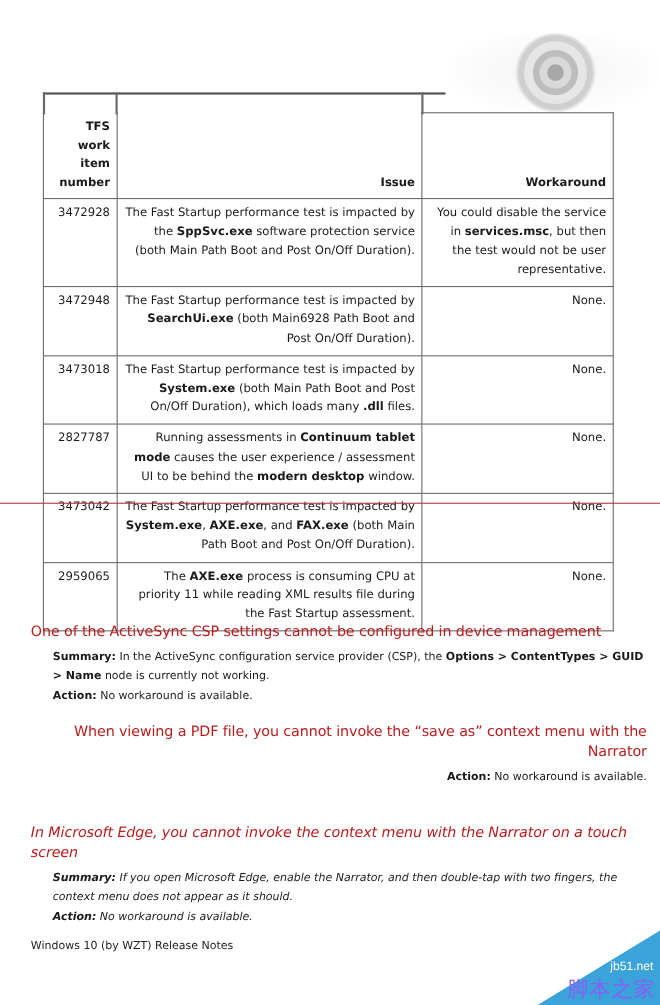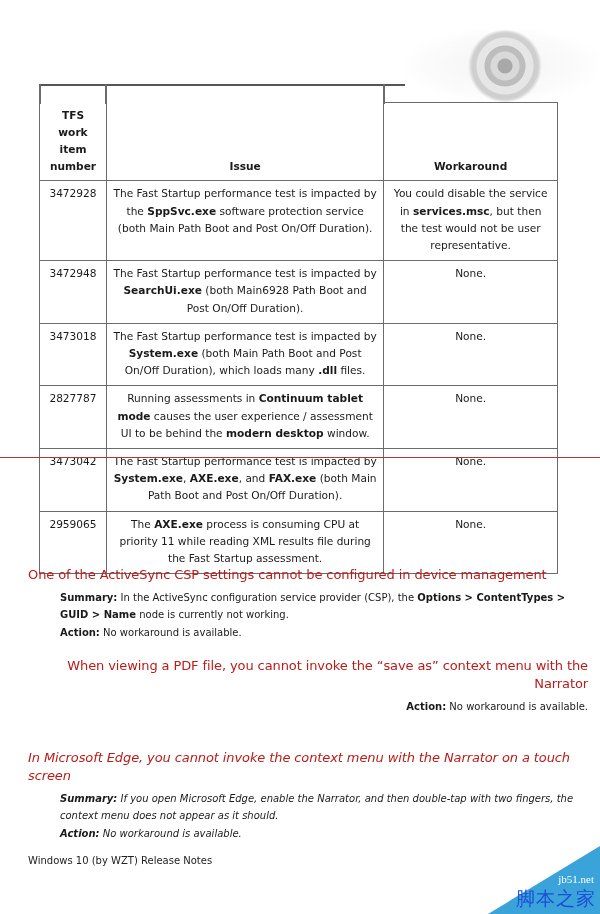--- a/index.html
+++ b/index.html
@@ -6,37 +6,37 @@
   body { width:600px; height:914px; position:relative; overflow:hidden; background:#ffffff;
          font-family:"DejaVu Sans", sans-serif; color:#1a1a1a; }
   .page { position:absolute; left:0; top:0; width:600px; height:914px; }
   .watermark-disc { position:absolute; left:405px; top:28px; width:195px; height:74px;
          background: radial-gradient(ellipse at 50% 50%, #f4f4f4 0%, #fbfbfb 55%, rgba(255,255,255,0) 75%); }
   .disc-ring { position:absolute; left:465px; top:30px; width:80px; height:72px; border-radius:50%;
          background: radial-gradient(circle at 50% 50%, #a8a8a8 0 7px, #d9d9d9 8px 14px, #bdbdbd 15px 20px, #e6e6e6 21px 28px, #cfcfcf 29px 33px, rgba(255,255,255,0) 37px); }
   .table-top-line { position:absolute; left:39px; top:84px; width:366px; height:2px; background:#555; }
   table.issues { position:absolute; left:39px; top:102px; width:519px; border-collapse:collapse;
          font-size:10.6px; line-height:17.2px; }
-  table.issues td, table.issues th { border:1.5px solid #6b6b6b; vertical-align:top; padding:4px 6px 6px 6px; text-align:center; }
+  table.issues td, table.issues th { border:1.5px solid #6b6b6b; vertical-align:top; padding:4px 6px 6px 6px; text-align:right; }
   table.issues th { font-weight:bold; vertical-align:bottom; padding-bottom:5px; }
   table.issues th.c1 { border-top:none; }
   table.issues th.c2 { border-top:none; }
   .head-spacer { position:absolute; left:39px; top:84px; width:2px; height:20px; background:#6b6b6b; }
   .head-spacer.c2 { left:105px; }
   .head-spacer.c3 { left:383px; top:84px; }
   col.c1 { width:67px; } col.c2 { width:278px; } col.c3 { width:174px; }
   .red-line { position:absolute; left:0; top:457px; width:600px; height:1px; background:#b8333c; }
   .section { position:absolute; left:28px; width:560px; }
   .section h2 { margin:0; font-weight:normal; font-size:13px; color:#b91c1c; letter-spacing:-0.1px; line-height:18px; }
-  .section .body { margin-left:32px; margin-top:5px; font-size:10px; line-height:17.3px; color:#1a1a1a; }
+  .section .body { margin-left:20px; margin-top:5px; font-size:10px; line-height:17.3px; color:#1a1a1a; }
   .section .body b { font-weight:bold; }
   .footer { position:absolute; left:28px; top:855px; font-size:10px; color:#222; }
   .site-badge { position:absolute; left:0; top:0; width:600px; height:914px; pointer-events:none; }
-  .site-text1 { position:absolute; right:6px; top:873px; font-family:Liberation Serif, serif; font-size:11px; color:#ffffff; }
-  .site-text2 { position:absolute; right:4px; top:886px; font-size:19px; color:#1d4ed8; letter-spacing:1px;margin-left:13px; }
+  .site-text1 { position:absolute; right:6px; top:873px; font-family:Liberation Sans, sans-serif; font-size:11px; color:#ffffff; }
+  .site-text2 { position:absolute; right:4px; top:886px; font-size:19px; color:#8b5cf6; letter-spacing:1px;margin-left:13px; }
 </style>
 </head>
 <body>
 
 <div class="page">
 
   <div class="watermark-disc"></div>
   <div class="disc-ring"></div>
 
   <div class="table-top-line"></div>

